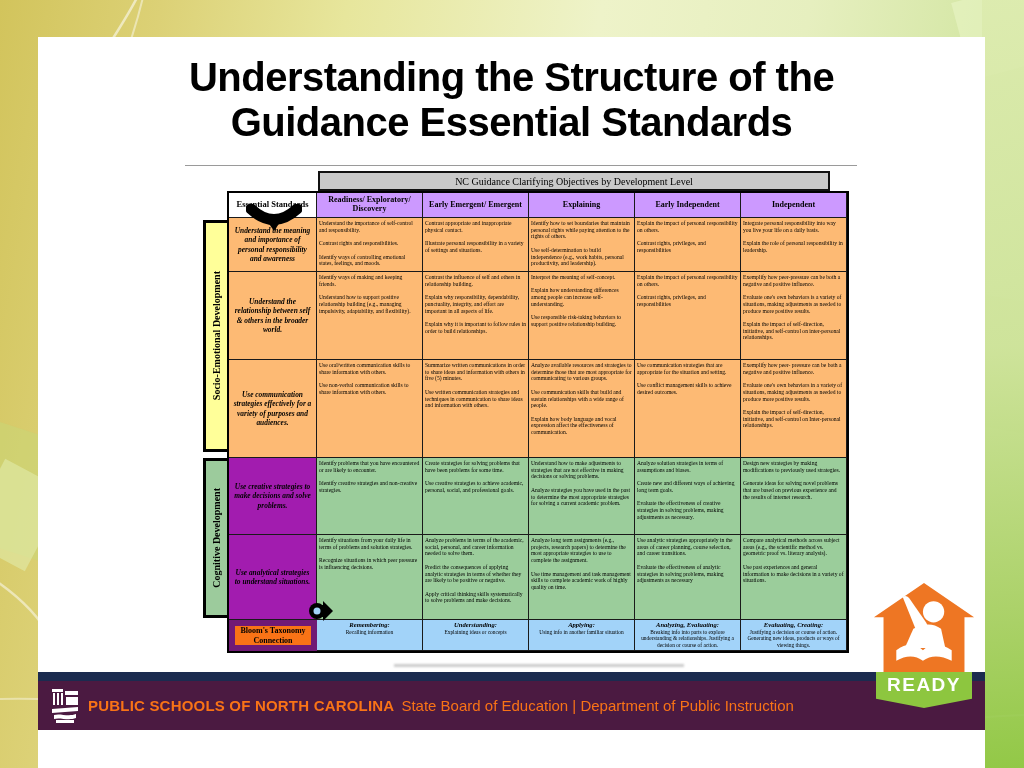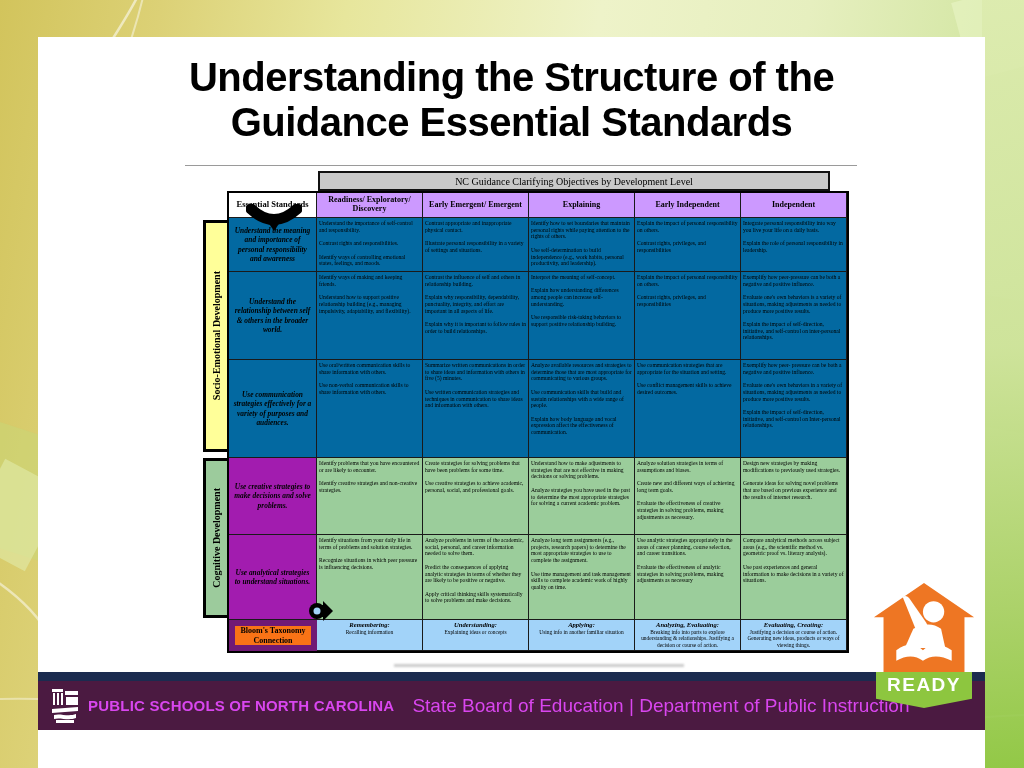--- a/index.html
+++ b/index.html
@@ -29,40 +29,40 @@
     box-sizing:border-box;display:grid;grid-template-columns:88px repeat(5,1fr);
     grid-template-rows:25px 54px 88px 98px 77px 85px 31px;background:#000;}
   .cell{border-right:1px solid #1a1a1a;border-bottom:1px solid #1a1a1a;box-sizing:border-box;
     overflow:hidden;position:relative;color:#000;}
   .hdr{background:#cc99ff;display:flex;align-items:center;justify-content:center;text-align:center;
     font-weight:bold;font-size:8px;line-height:1.1;padding:1px;}
   .hdr.es{background:#ffffff;font-size:8.5px;}
   .std{display:flex;align-items:center;justify-content:center;text-align:center;
     font-weight:bold;font-style:italic;font-size:7.4px;line-height:1.25;padding:2px 4px;}
   .body{font-size:5.6px;line-height:1.2;padding:2px 2px 0 2px;white-space:pre-line;}
-  .yellow{background:#0369a1;}
+  .yellow{background:#fdba74;}
   .green{background:#9bcd9b;}
   .greenlab{background:#a21caf;}
   .bloom-label{background:#f97316;display:flex;align-items:center;justify-content:center;text-align:center;
     font-weight:bold;font-size:8px;line-height:1.2;border:6px solid #701a75;}
   .bloom{background:#a2d3f9;text-align:center;padding:1px 2px;overflow:hidden;}
   .bloom .bh{font-weight:bold;font-style:italic;font-size:6.6px;line-height:1.25;display:block;}
   .bloom .bb{font-size:5.4px;line-height:1.15;display:block;}
   .down-arrow{position:absolute;left:48px;top:36px;width:56px;height:28px;z-index:5;}
   .right-arrow{position:absolute;left:110px;top:430px;width:26px;height:26px;z-index:5;}
   .caption-blur{position:absolute;left:196px;top:496px;width:290px;height:3px;
     background:rgba(110,110,110,.35);filter:blur(1px);}
 
   
   .navy{position:absolute;left:0;top:635px;width:947px;height:9px;background:#1b2b4f;}
   .purple{position:absolute;left:0;top:644px;width:947px;height:49px;background:#4b1a41;
-    display:flex;align-items:center;color:#d946ef;}
+    display:flex;align-items:center;color:#f97316;}
   .nc-emblem{margin-left:12px;margin-right:8px;flex:0 0 auto;}
   .foot-brand{font-weight:bold;font-size:15px;letter-spacing:.2px;white-space:nowrap;}
-  .foot-sub{font-weight:normal;font-size:19px;margin-left:18px;white-space:nowrap;}
+  .foot-sub{font-weight:normal;font-size:15px;margin-left:7px;white-space:nowrap;}
 
   
   .ready{position:absolute;left:866px;top:582px;width:116px;height:128px;z-index:20;
     display:flex;flex-direction:column;align-items:center;}
   .ready-banner{width:96px;height:36px;background:#8dc63f;margin-top:-8px;
     clip-path:polygon(0 0,100% 0,100% 74%,50% 100%,0 74%);
     display:flex;align-items:flex-start;justify-content:center;}
   .ready-banner span{font-weight:bold;font-size:19px;color:#fff;letter-spacing:1.5px;margin-top:2px;}
 </style>
 </head>

